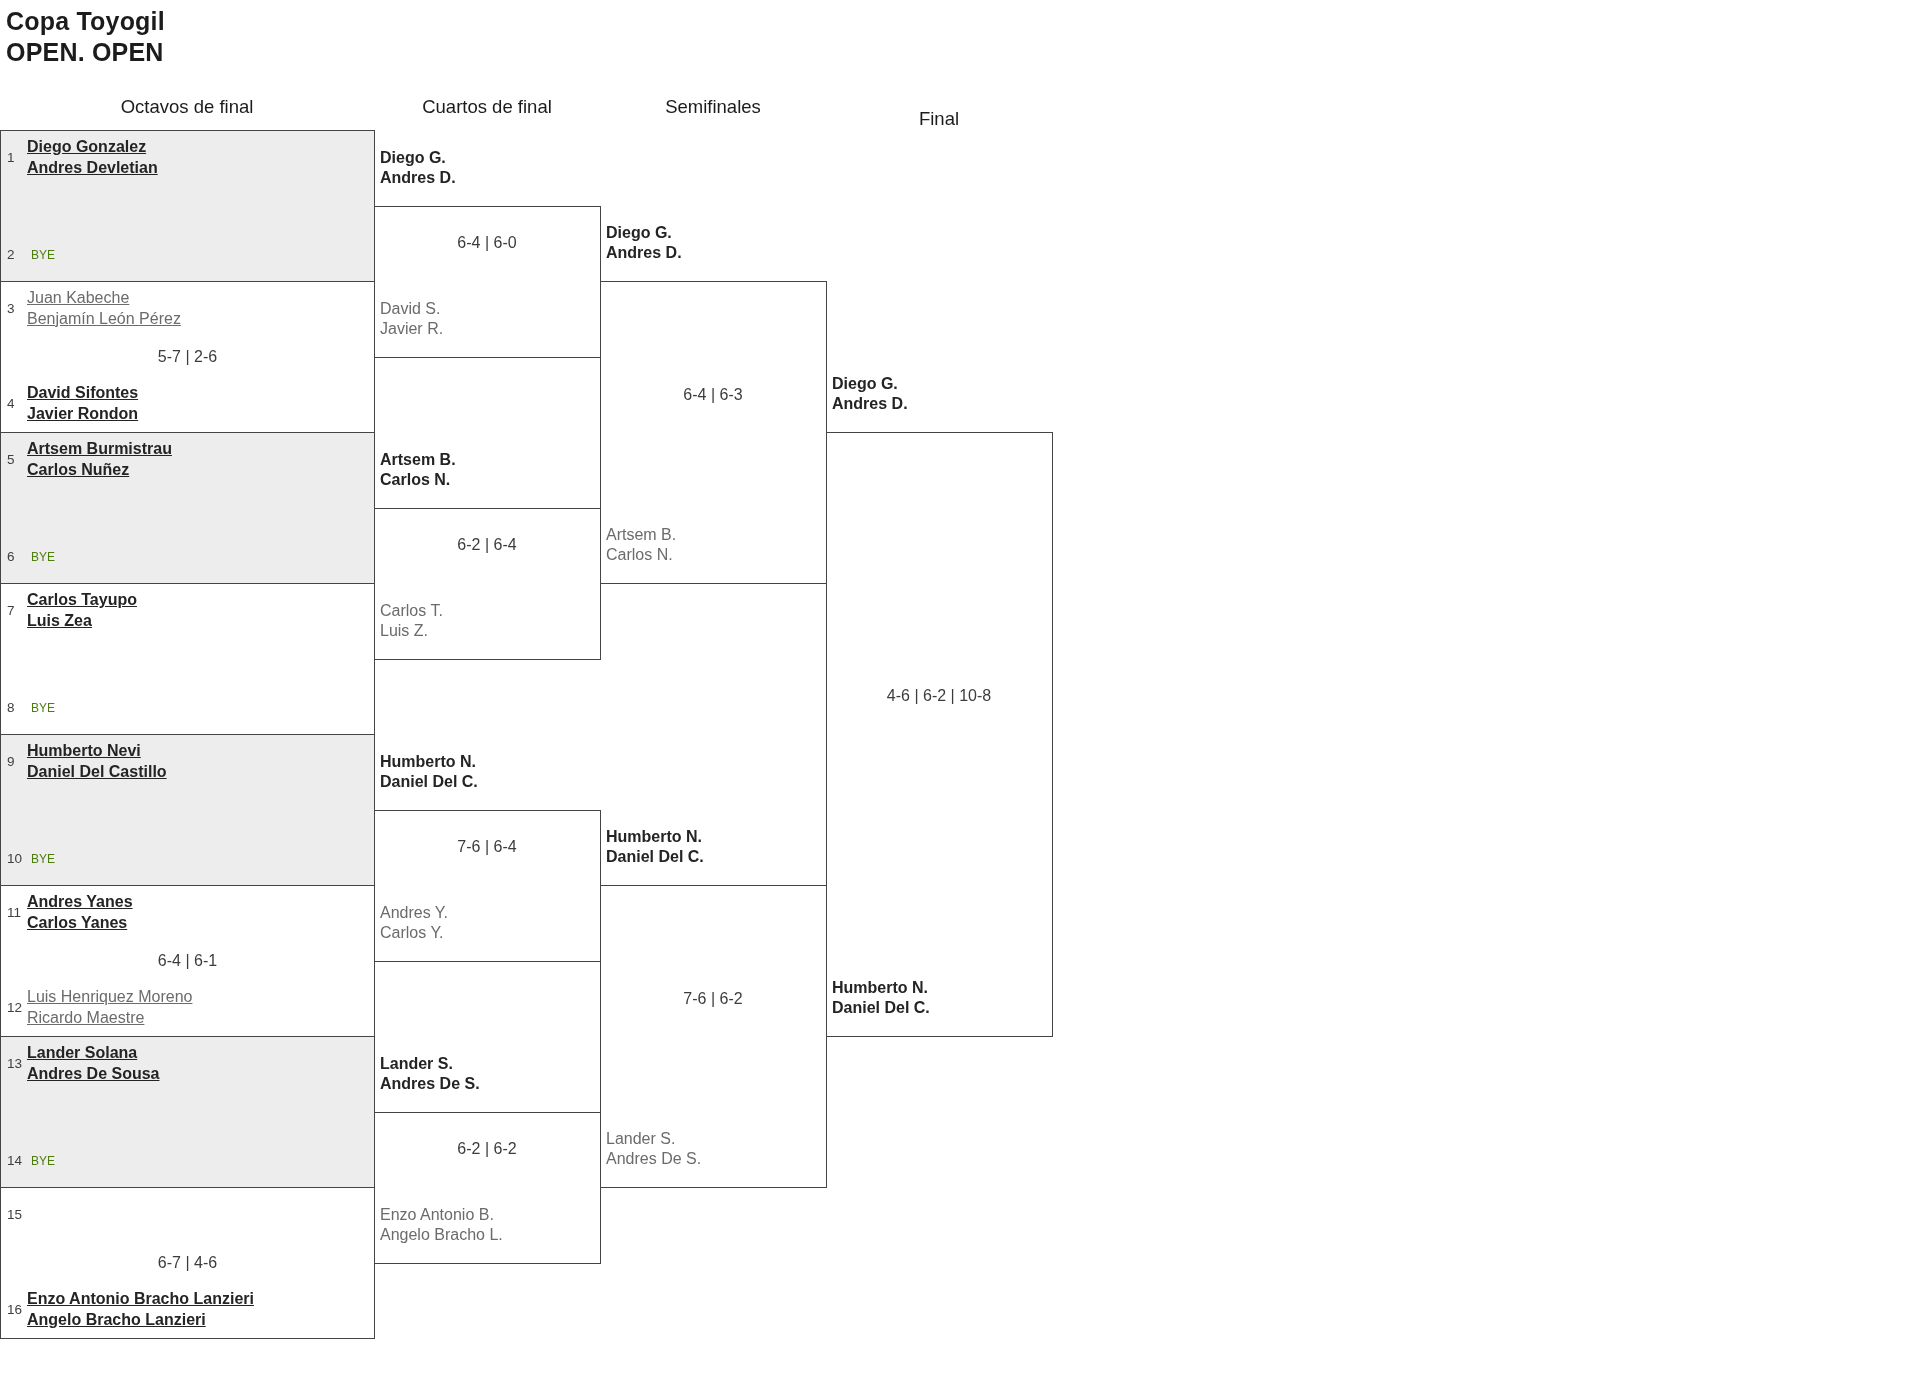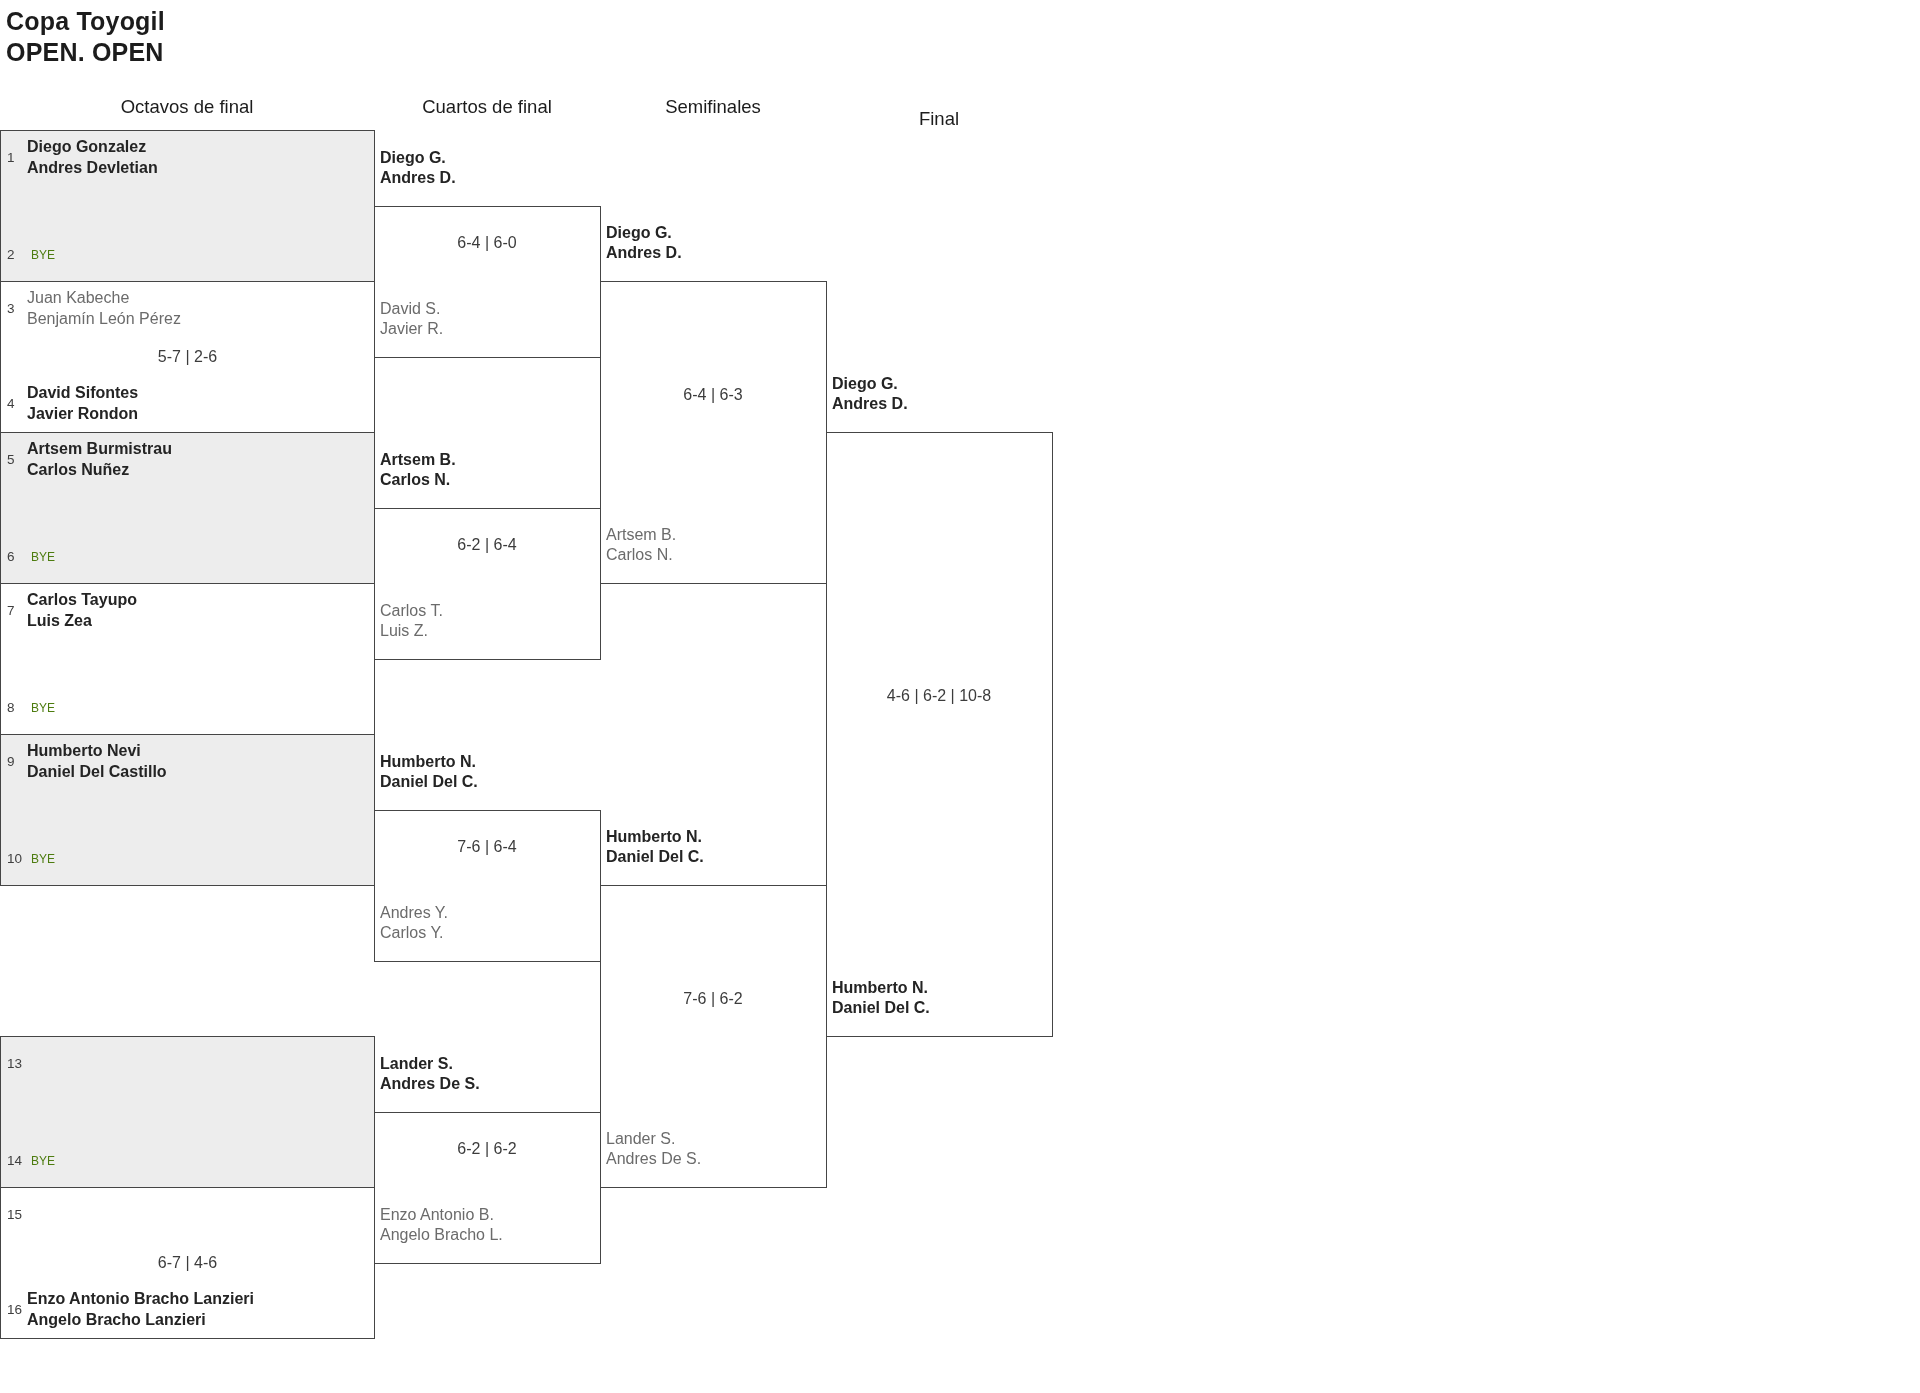--- a/index.html
+++ b/index.html
@@ -25,21 +25,21 @@
   .d5{left:34px;top:47px;width:16px;height:16px;}
   .logotext{position:absolute;left:62px;top:4px;font-size:49px;line-height:58px;font-weight:700;letter-spacing:-1.5px;}
 
   
   #bracket{position:absolute;left:0;top:0;width:1920px;height:1393px;}
   .rhead{position:absolute;text-align:center;font-size:18.5px;font-weight:500;color:#1c1c1c;line-height:22px;}
   .obox{position:absolute;box-sizing:border-box;border:1px solid #454545;background:#ffffff;}
   .obox.shaded{background:#ededed;}
   .rbox{position:absolute;box-sizing:border-box;border:1px solid #454545;background:transparent;}
   .seed{position:absolute;left:6px;width:19px;font-size:13.5px;color:#3f3f3f;display:flex;align-items:center;line-height:14px;}
-  .team{position:absolute;left:26px;right:6px;}
+  .team{position:absolute;left:26px;right:6px;text-decoration:underline;}
   .tl{font-size:16px;line-height:20.5px;white-space:nowrap;}
   .w .tl,.w{font-weight:600;color:#242424;}
   .l .tl,.l{font-weight:400;color:#6b6b6b;}
   .bye{position:absolute;left:30px;font-size:12px;line-height:20px;color:#4d7c0f;}
   .score{position:absolute;left:0;right:0;text-align:center;font-size:16px;line-height:20px;color:#3c3c3c;}
   .lbl{position:absolute;width:212px;}
   .lbl .tl{line-height:20px;}
 </style>
 </head>
 <body>
@@ -99,22 +99,39 @@
       </div>
       <div class="obox shaded" style="left: 0px; top: 734px; width: 375px; height: 152px;">
         <div class="seed" style="top: 6px; height: 41px;">9</div>
         <div class="team w" style="top: 6px;">
           <div class="tl">Humberto Nevi</div>
           <div class="tl">Daniel Del Castillo</div>
         </div>
         <div class="seed" style="bottom: 16px; height: 20px;">10</div>
         <div class="bye" style="bottom: 16px;">BYE</div>
       </div>
+      <div class="obox" style="left: 0px; top: 885px; width: 375px; height: 152px;">
+        <div class="seed" style="top: 6px; height: 41px;">11</div>
+        <div class="team w" style="top: 6px;">
+          <div class="tl">Andres Yanes</div>
+          <div class="tl">Carlos Yanes</div>
+        </div>
+        <div class="score" style="top: 65px;">6-4 | 6-1</div>
+        <div class="seed" style="bottom: 8px; height: 41px;">12</div>
+        <div class="team l" style="bottom: 8px;">
+          <div class="tl">Luis Henriquez Moreno</div>
+          <div class="tl">Ricardo Maestre</div>
+        </div>
+      </div>
       <div class="obox shaded" style="left: 0px; top: 1036px; width: 375px; height: 152px;">
         <div class="seed" style="top: 6px; height: 41px;">13</div>
+        <div class="team w" style="top: 6px;">
+          <div class="tl">Lander Solana</div>
+          <div class="tl">Andres De Sousa</div>
+        </div>
         <div class="seed" style="bottom: 16px; height: 20px;">14</div>
         <div class="bye" style="bottom: 16px;">BYE</div>
       </div>
       <div class="obox" style="left: 0px; top: 1187px; width: 375px; height: 152px;">
         <div class="seed" style="top: 6px; height: 41px;">15</div>
         <div class="score" style="top: 65px;">6-7 | 4-6</div>
         <div class="seed" style="bottom: 8px; height: 41px;">16</div>
         <div class="team w" style="bottom: 8px;">
           <div class="tl">Enzo Antonio Bracho Lanzieri</div>
           <div class="tl">Angelo Bracho Lanzieri</div>

